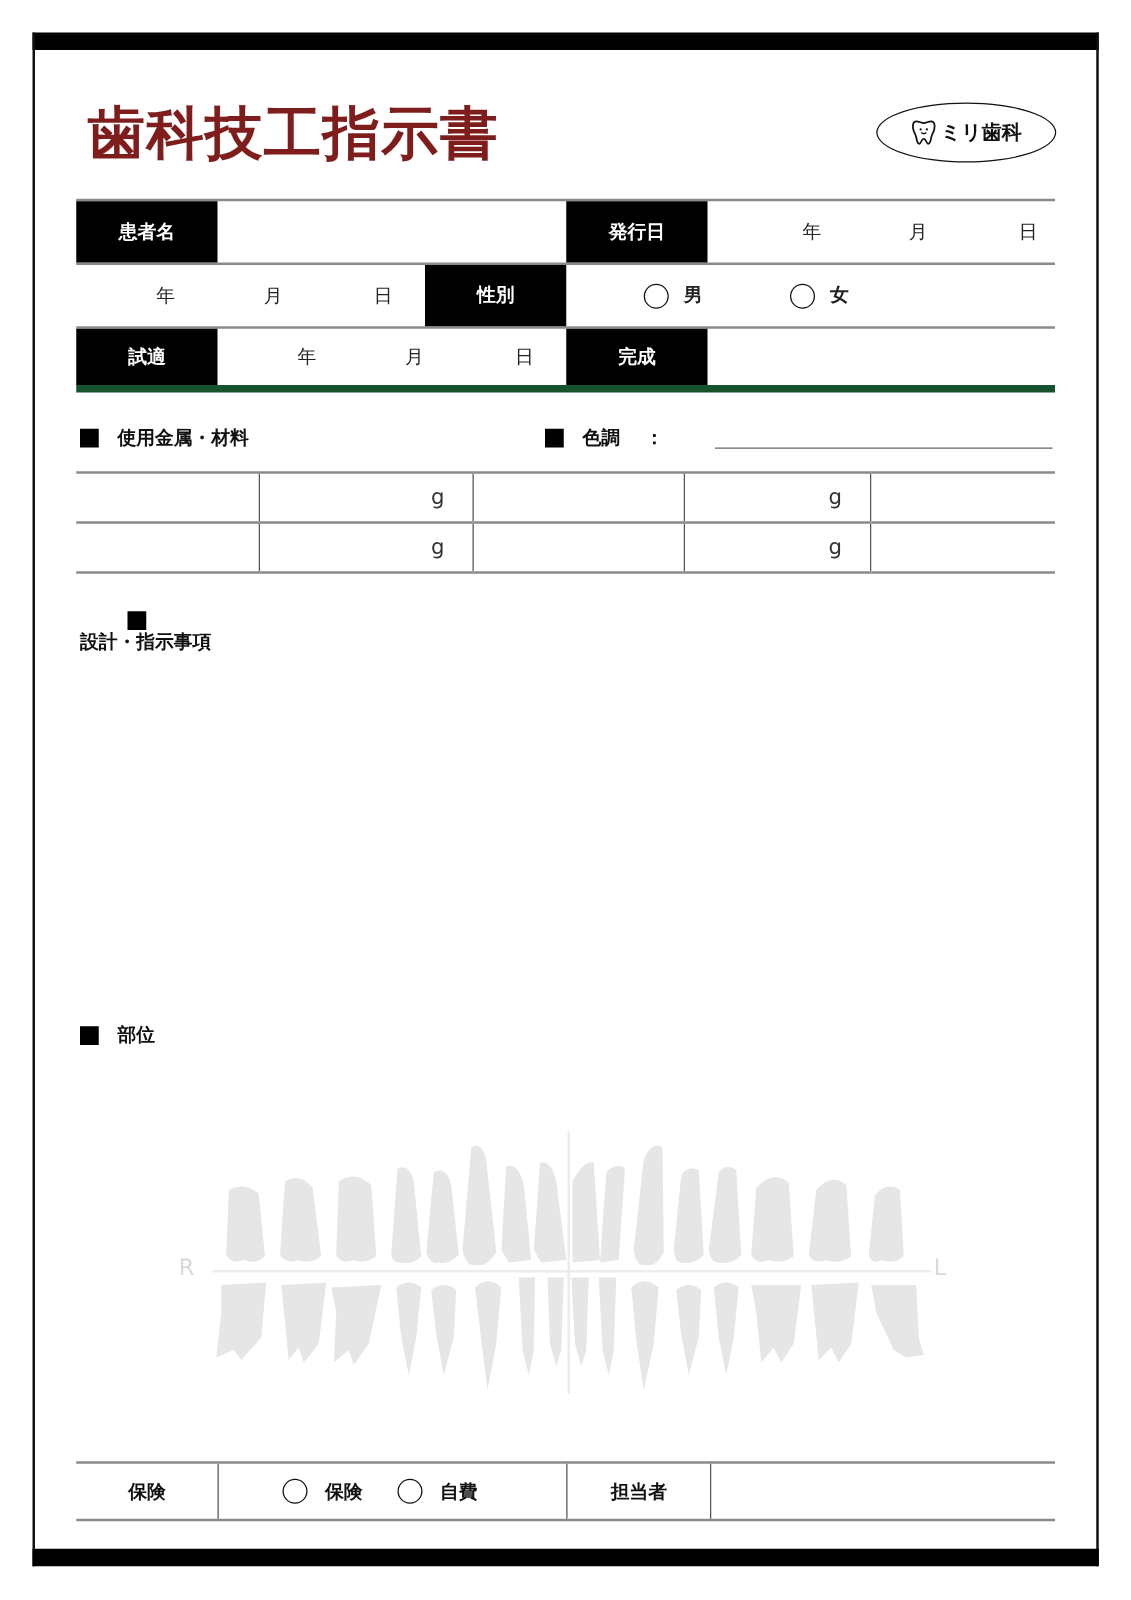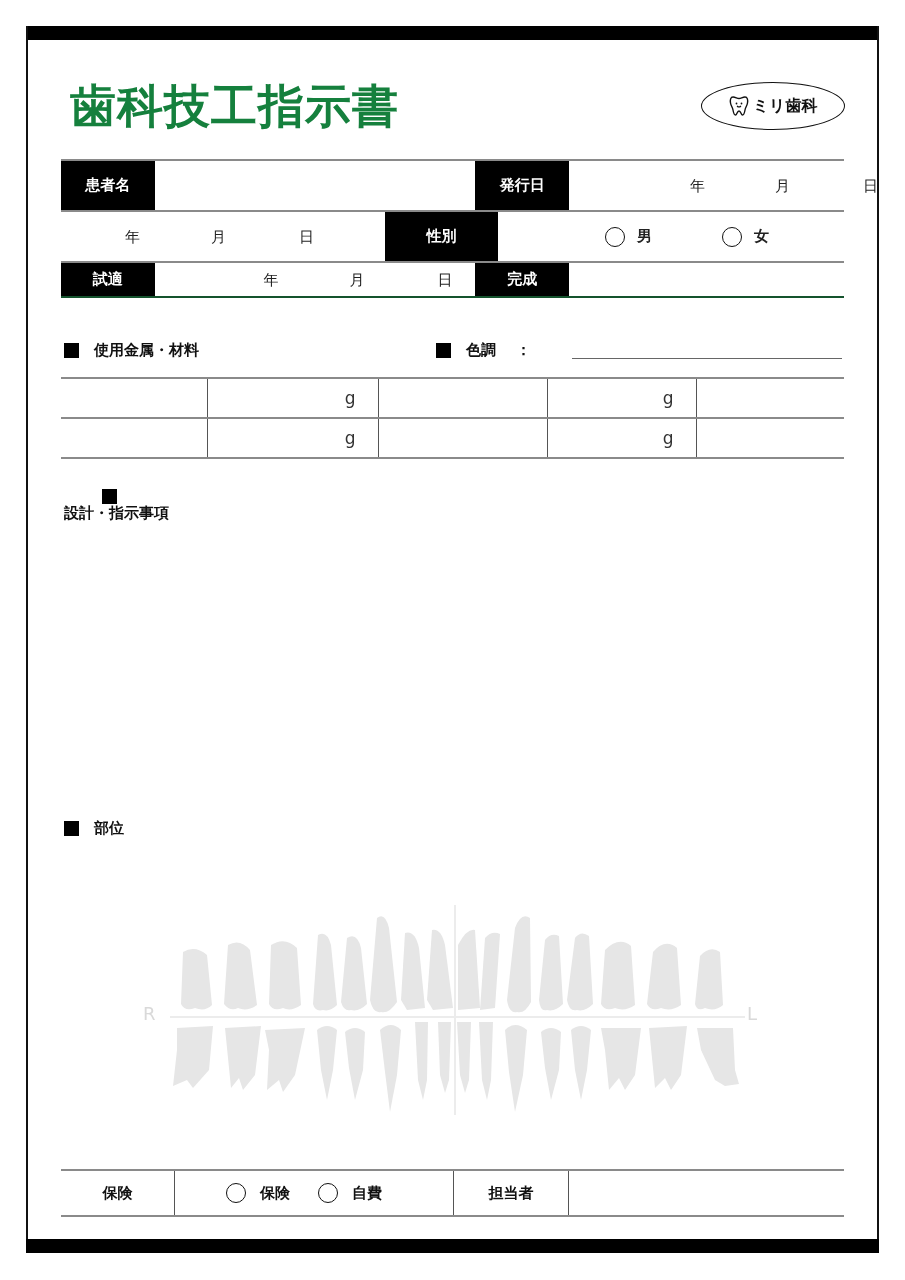--- a/index.html
+++ b/index.html
@@ -3,30 +3,30 @@
   <meta charset="utf-8">
   <style>
     * { box-sizing: border-box; margin: 0; padding: 0; }
     html, body { width: 905px; height: 1280px; background: #ffffff; overflow: hidden; }
     body { position: relative; font-family: "DejaVu Sans", "Liberation Sans", sans-serif; color: #111; }
 
     .frame { position: absolute; left: 26px; top: 26px; width: 853px; height: 1227px; border-left: 2px solid #111; border-right: 2px solid #111; }
     .frame-top { position: absolute; left: 26px; top: 26px; width: 853px; height: 14px; background: #000; }
     .frame-bottom { position: absolute; left: 26px; top: 1239px; width: 853px; height: 14px; background: #000; }
 
-    .title { position: absolute; left: 70px; top: 78px; font-size: 46px; font-weight: bold; letter-spacing: 1px; color: #15803d; line-height: 56px; }
+    .title { position: absolute; left: 70px; top: 78px; font-size: 46px; font-weight: bold; letter-spacing: 1px; color: #7f1d1d; line-height: 56px; }
 
     .logo { position: absolute; left: 701px; top: 82px; width: 144px; height: 48px; border: 1.5px solid #111; border-radius: 50%; display: flex; align-items: center; justify-content: center; gap: 4px; }
     .logo svg { width: 20px; height: 22px; }
     .logo-text { font-size: 16px; font-weight: bold; color: #111; }
 
     
     .info { position: absolute; left: 61px; top: 159px; width: 783px; }
-    .info-row { display: flex; height: 51px; border-top: 2px solid #8a8a8a; gap: 45px; }
-    .info-row:last-child { border-bottom: 2px solid #14532d; height: 37px; }
+    .info-row { display: flex; height: 51px; border-top: 2px solid #8a8a8a; }
+    .info-row:last-child { border-bottom: 6px solid #14532d; height: 53px; }
     .lbl { width: 113px; background: #000; color: #fff; font-size: 15px; font-weight: bold; display: flex; align-items: center; justify-content: center; }
     .val { width: 279px; display: flex; align-items: center; font-size: 15px; color: #222; position: relative; }
     .val-r { width: 278px; }
     .date-parts { position: absolute; left: 0; right: 0; top: 0; bottom: 0; }
     .date-parts span { position: absolute; top: 50%; transform: translateY(-50%); }
 
     .radio { display: inline-block; width: 20px; height: 20px; border: 1.5px solid #111; border-radius: 50%; vertical-align: middle; }
     .gender { position: absolute; top: 50%; transform: translateY(-50%); display: flex; align-items: center; gap: 12px; font-weight: bold; font-size: 15px; }
 
     .section { position: absolute; display: flex; align-items: center; font-size: 15px; font-weight: bold; }

